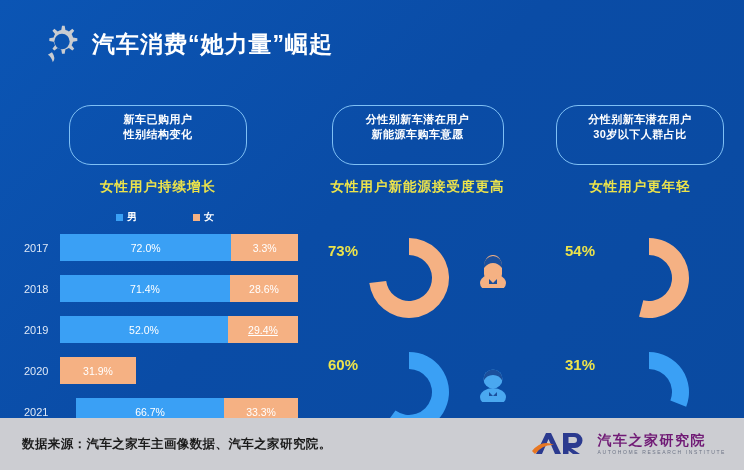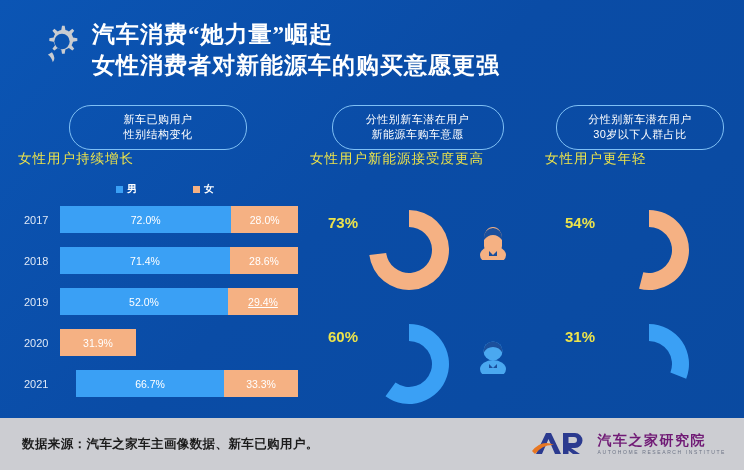--- a/index.html
+++ b/index.html
@@ -31,23 +31,22 @@
   #gear-icon {
     position: absolute;
     left: 42px;
     top: 24px;
     width: 40px;
     height: 40px;
   }
   #title-block {
     position: absolute;
     left: 92px;
-    top: 20px;
+    top: 29px;
     width: 620px;
-    font-family: Liberation Serif, serif;
   }
   .title-line {
     color: #ffffff;
     font-weight: bold;
     letter-spacing: 1px;
     white-space: nowrap;
   }
   #title-line-1 {
     font-size: 23px;
     line-height: 30px;
@@ -65,37 +64,39 @@
   #col-left   { left: 18px;  width: 280px; }
   #col-middle { left: 310px; width: 215px; }
   #col-right  { left: 545px; width: 190px; }
 
   .pill {
     box-sizing: border-box;
     border: 1.4px solid #7fc0f5;
     border-radius: 22px;
     color: #ffffff;
     font-size: 11px;
-    font-weight: normal;
+    font-weight: bold;
     line-height: 15px;
     text-align: center;
-    padding: 6px 4px 7px 4px;
+    padding: 6px 4px 22px 4px;
     margin: 0 auto;
     letter-spacing: 0.5px;
   }
   #pill-left   { width: 178px; }
   #pill-middle { width: 172px; }
   #pill-right  { width: 168px; }
 
   .pill-line { display: block; }
 
   .subtitle {
+    margin-top: 13px;
+    text-align: center;
     color: #ece34b;
     font-size: 13.5px;
-    font-weight: normal;
+    font-weight: bold;
     letter-spacing: 1px;
   }
 
   
   #legend {
     margin-top: 14px;
     display: flex;
     justify-content: center;
     gap: 56px;
     padding-left: 14px;
@@ -238,21 +239,20 @@
                    -0.9-5.1 a17.5 17.5 0 0 1 -4.2 -1.75 l-4.1 3.15 -2.3-2.3 3.15-4.1
                    a17.5 17.5 0 0 1 -1.75 -4.2 l-5.1-0.9 0-3.2 5.1-0.9 a17.5 17.5 0 0 1 1.75 -4.2
                    l-3.15-4.1 2.3-2.3 4.1 3.15 a17.5 17.5 0 0 1 4.2 -1.75 Z"></path>
         </g>
         <circle cx="24" cy="21" r="9.2" fill="#0b53b0"></circle>
         <path d="M12 34 q5 7 1 12 q-2-7 -6-9 Z" fill="#c9ccd1"></path>
       </svg>
     </div>
     <div id="title-block">
       <div class="title-line" id="title-line-1">汽车消费“她力量”崛起</div>
-      <div class="title-line" id="title-line-2">女性消费者对新能源车的购买意愿更强</div>
     </div>
   </div>
 
   <div class="column" id="col-left">
     <div class="pill" id="pill-left">
       <span class="pill-line">新车已购用户</span>
       <span class="pill-line">性别结构变化</span>
     </div>
     <div class="subtitle">女性用户持续增长</div>
 
@@ -265,21 +265,21 @@
         <span class="legend-swatch female"></span>
         <span class="legend-label">女</span>
       </div>
     </div>
 
     <div id="bar-chart">
         <div class="bar-row">
           <div class="bar-year">2017</div>
           <div class="bar-track">
             <div class="bar-seg male" style="width: 72%; background: rgb(58, 160, 245);">72.0%</div>
-            <div class="bar-seg female" style="width: 28%; background: rgb(245, 177, 131);">28.0%</div>
+            <div class="bar-seg female" style="width: 28%; background: rgb(245, 177, 131);">3.3%</div>
           </div>
         </div>
         <div class="bar-row">
           <div class="bar-year">2018</div>
           <div class="bar-track">
             <div class="bar-seg male" style="width: 71.4%; background: rgb(58, 160, 245);">71.4%</div>
             <div class="bar-seg female" style="width: 28.6%; background: rgb(245, 177, 131); text-align: right;">28.6%</div>
           </div>
         </div>
         <div class="bar-row">
@@ -363,21 +363,21 @@
     <div class="donut-block" style="margin-top:6px;">
       <div class="donut-label" style="left:20px; top:12px;">31%</div>
       <div class="donut-wrap" id="donut-right-male" style="left:58px; top:2px;"><svg width="92" height="92" viewBox="0 0 92 92">
        <path d="M 46 6 A 40 40 0 0 1 83.19105943553006 60.72498210738711
              L 67.38485917542978 54.46686471174759 A 23 23 0 0 0 46 23 Z" fill="#3aa0f5"></path>
      </svg></div>
     </div>
   </div>
 
   <div id="footer">
-    <div id="footer-source">数据来源：汽车之家车主画像数据、新车已购用户。</div>
+    <div id="footer-source">数据来源：汽车之家车主画像数据、汽车之家研究院。</div>
     <div id="footer-logo">
       <svg width="60" height="30" viewBox="0 0 60 30">
         <path d="M6 25 L16 4 L21 4 L31 25 L25 25 L18.5 10 L12 25 Z" fill="#2b3a8f"></path>
         <path d="M33 4 L45 4 a7.5 7.5 0 0 1 0 15 L41 19 L50 25 L43 25 L34 18 L34 14 L44 14
                  a3 3 0 0 0 0 -6 L38.5 8 L38.5 25 L33 25 Z" fill="#2b3a8f"></path>
         <path d="M2 22 q10 -12 22 -6 q-11 -1 -19 9 Z" fill="#e87722"></path>
       </svg>
       <div id="logo-text-block">
         <span id="logo-cn">汽车之家研究院</span>
         <span id="logo-en">AUTOHOME RESEARCH INSTITUTE</span>

